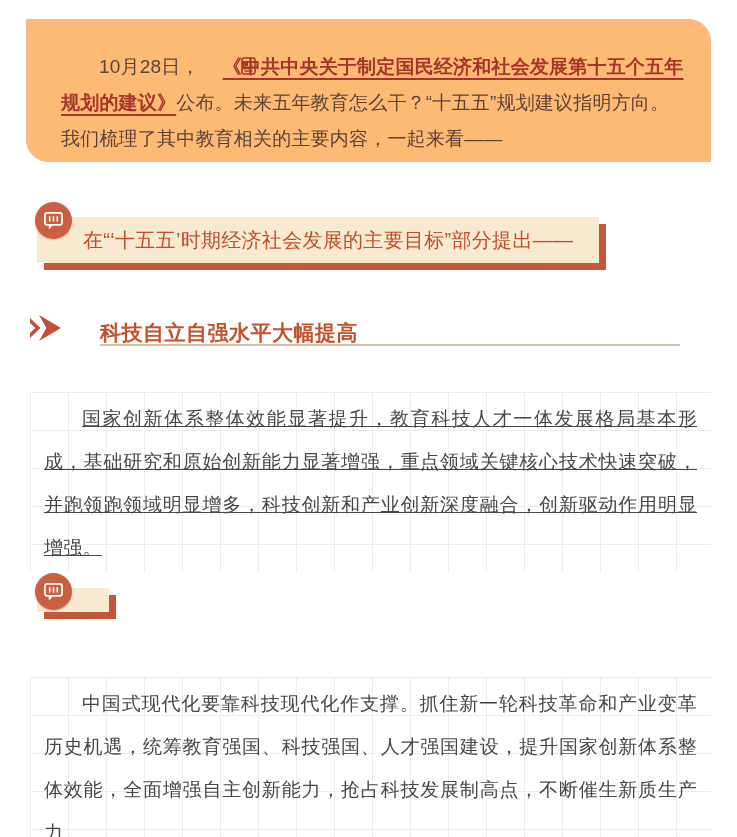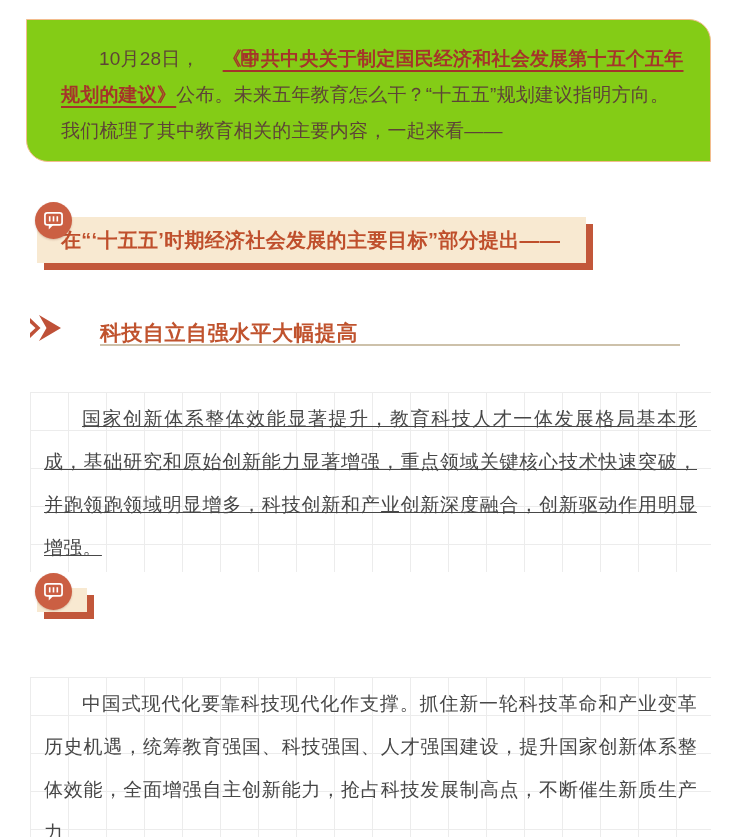--- a/index.html
+++ b/index.html
@@ -5,41 +5,41 @@
   * { margin:0; padding:0; box-sizing:border-box; }
   html, body { background:#ffffff; }
   body {
     width:737px; height:837px; position:relative; overflow:hidden;
     font-family:"Liberation Sans","DejaVu Sans",sans-serif;
   }
 
   
   .intro-card {
     position:absolute; left:26px; top:19px; width:685px; height:143px;
-    background:#84cc16; border:1px solid #f3bc8e;
+    background:#fdba74; border:1px solid #f3bc8e;
     border-radius:0 22px 0 22px;
-    padding:21px 24px 0 34px;
+    padding:29px 24px 0 34px;
     font-size:19px; line-height:36px; color:#5d4337; letter-spacing:0.2px;
   }
   .intro-card p { text-indent:2em; }
   .doc-icon { display:inline-block; width:15px; height:18px; vertical-align:-2px; margin:0 5px 0 3px; }
   .intro-link {
     color:#a5342a; font-weight:bold; cursor:pointer;
     text-decoration:underline; text-decoration-thickness:2px; text-underline-offset:5px;
   }
 
   
   .banner { position:absolute; left:37px; }
   .banner-1 { top:217px; }
   .banner-2 { top:588px; }
   .banner-box {
     position:relative; display:inline-block;
     background:#f8e9d1; color:#bf4f2c;
-    font-size:20px; font-weight:bold; line-height:22px; letter-spacing:0.3px;
-    padding:12px 26px 12px 24px;
+    font-size:20px; font-weight:normal; line-height:22px; letter-spacing:0.3px;
+    padding:12px 26px 12px 46px;
     box-shadow:7px 7px 0 0 #c2573a;
     white-space:nowrap;
   }
   .banner-badge {
     position:absolute; left:-2px; top:-15px; width:37px; height:37px;
     background:#cb5f43; border-radius:50%;
     display:flex; align-items:center; justify-content:center;
     box-shadow:0 1px 2px rgba(120,40,20,.25);
   }
 

